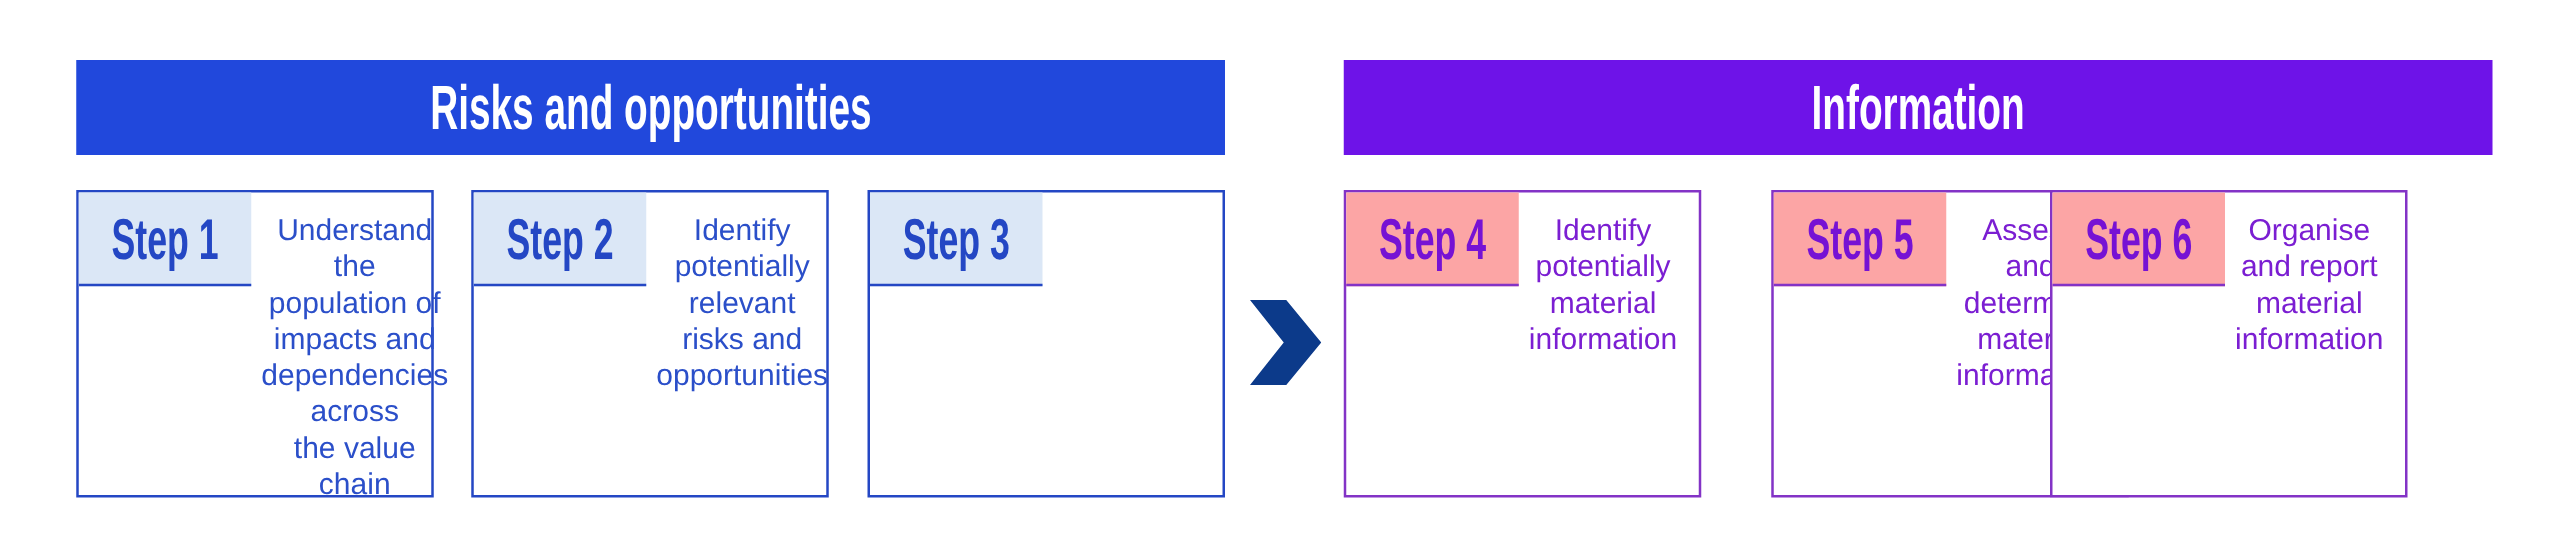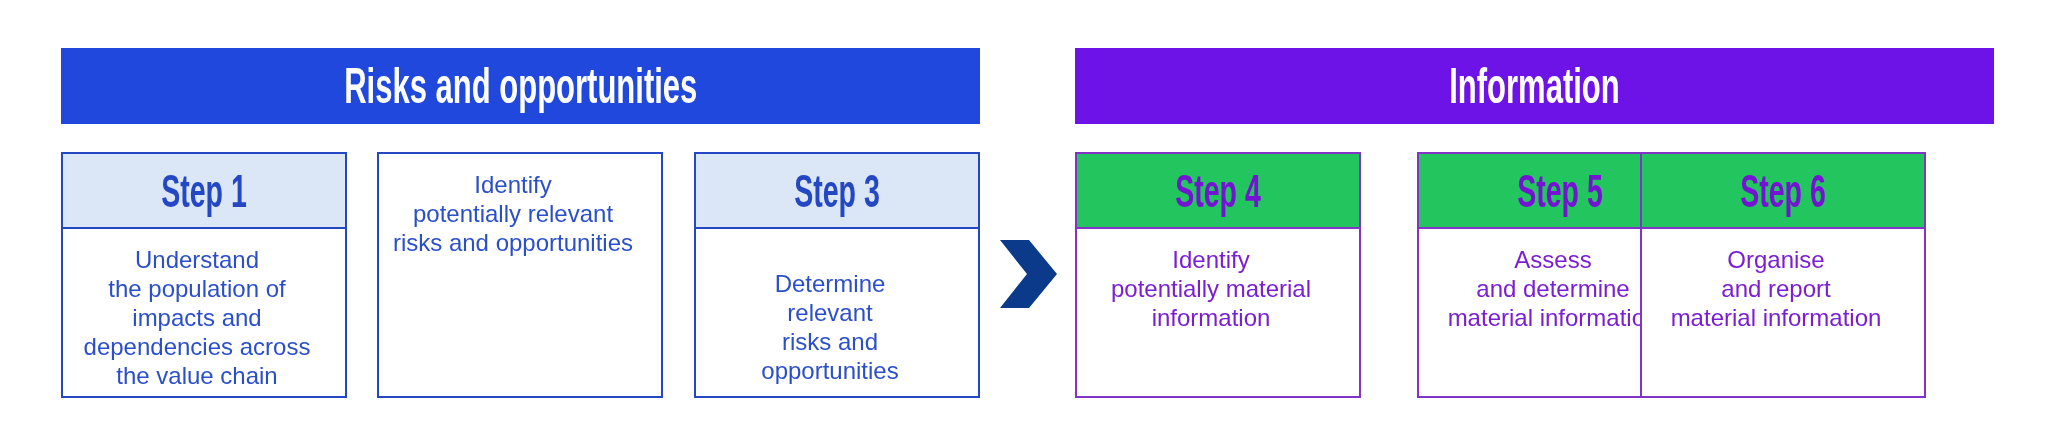--- a/index.html
+++ b/index.html
@@ -41,34 +41,34 @@
   }
   
   .card {
     position: absolute;
     top: 152px;
     width: 286px;
     height: 246px;
     background: #ffffff;
     box-sizing: border-box;
     display: flex;
-    flex-direction: column;
+    flex-direction: row;
   }
   .card.blue   { border: 2px solid #2447c4; }
   .card.purple { border: 2px solid #8333c6; }
   .card-header {
     height: 75px;
     box-sizing: border-box;
     display: flex;
     align-items: center;
     justify-content: center;
     flex: 0 0 auto;
   }
   .card.blue   .card-header { background: #dbe7f6; border-bottom: 2px solid #2447c4; }
-  .card.purple .card-header { background: #22c55e; border-bottom: 2px solid #8333c6; text-align: right; }
+  .card.purple .card-header { background: #fca5a5; border-bottom: 2px solid #8333c6; text-align: right; }
   .step-label {
     font-size: 46px;
     font-weight: bold;
     line-height: 1;
     display: inline-block;
     transform: scaleX(0.62);
     transform-origin: center center;
     white-space: nowrap;
   }
   .card.blue   .step-label { color: #2447c4; }
@@ -117,33 +117,32 @@
       <span class="step-label">Step 1</span>
     </div>
     <div class="card-body">Understand
 the population of
 impacts and
 dependencies across
 the value chain</div>
   </div>
 
   <div class="card blue pos-1">
+    <div class="card-header">
+      <span class="step-label">Step 2</span>
+    </div>
     <div class="card-body">Identify
 potentially relevant
 risks and opportunities</div>
   </div>
 
   <div class="card blue pos-2">
     <div class="card-header">
       <span class="step-label">Step 3</span>
     </div>
-    <div class="card-body">Determine
-relevant
-risks and
-opportunities</div>
   </div>
 
   <div class="arrow">
     <svg viewBox="0 0 57 68" xmlns="http://www.w3.org/2000/svg" aria-hidden="true">
       <polygon points="0,0 29,0 57,34 29,68 0,68 27,34" fill="#0c3a8a"></polygon>
     </svg>
   </div>
 
   <div class="card purple pos-3">
     <div class="card-header">

